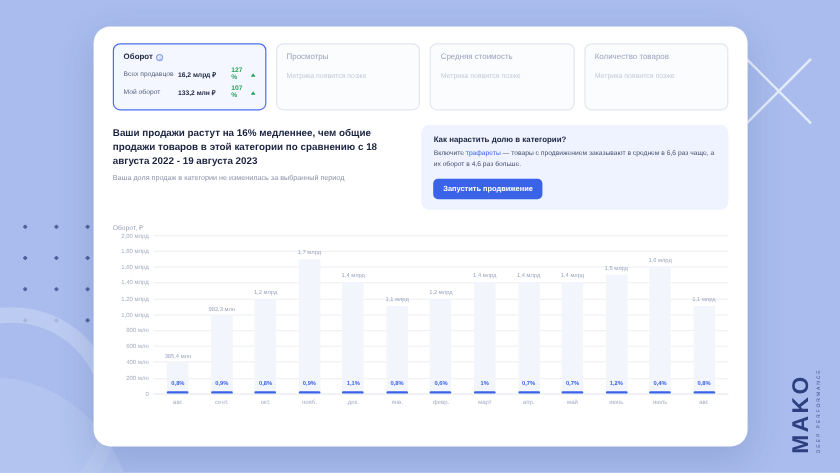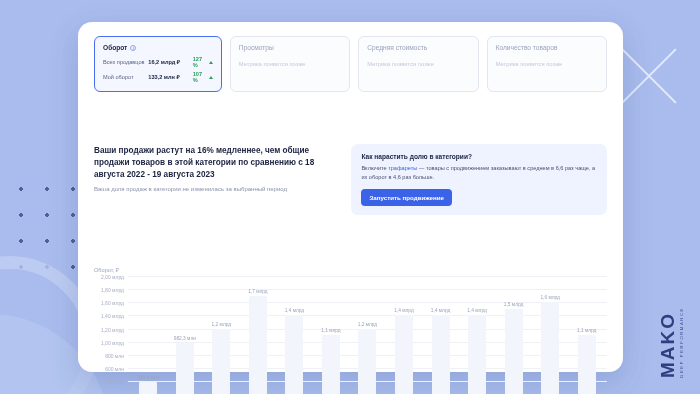--- a/index.html
+++ b/index.html
@@ -78,21 +78,20 @@
   .window {
     position: absolute;
     left: 78px; top: 22px;
     width: 545px; height: 350px;
     background: #ffffff;
     border-radius: 14px;
     box-shadow: 0 10px 30px rgba(40,60,120,.18);
     padding: 14px 16px 10px 16px;
     display: flex;
     flex-direction: column;
-    gap: 40px;
   }
 
   
   .metrics { display: flex; gap: 8px; }
   .metric {
     flex: 1;
     border: 1px solid #e3e6ef;
     border-radius: 6px;
     padding: 7px 8px 8px 8px;
     background: #fbfcfe;

